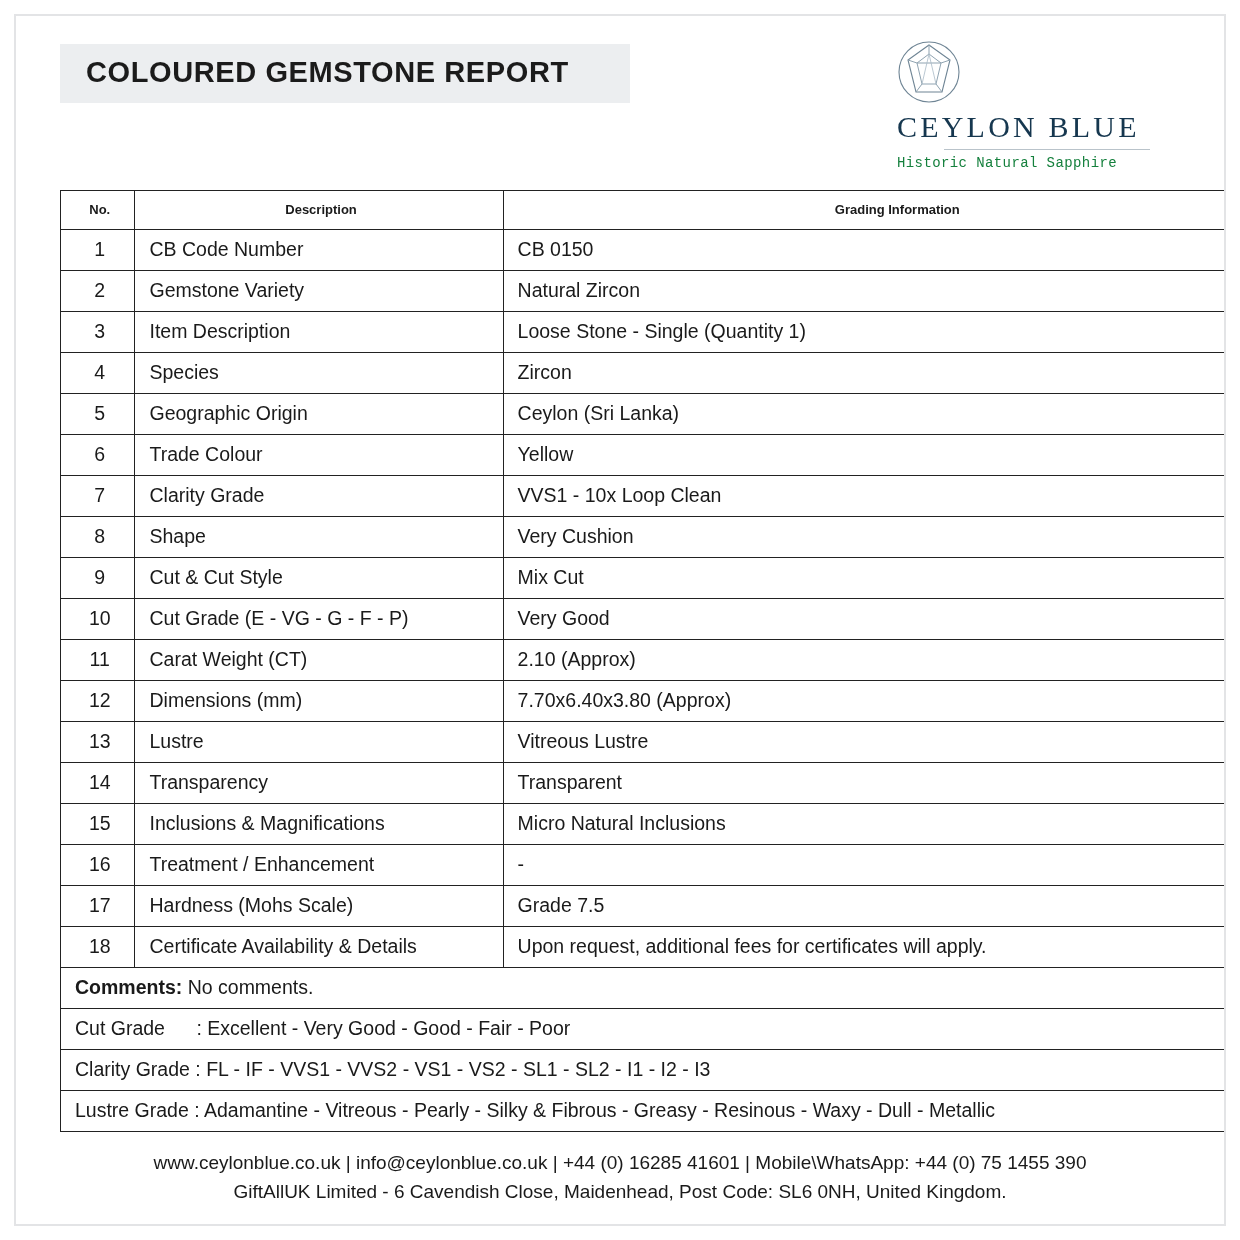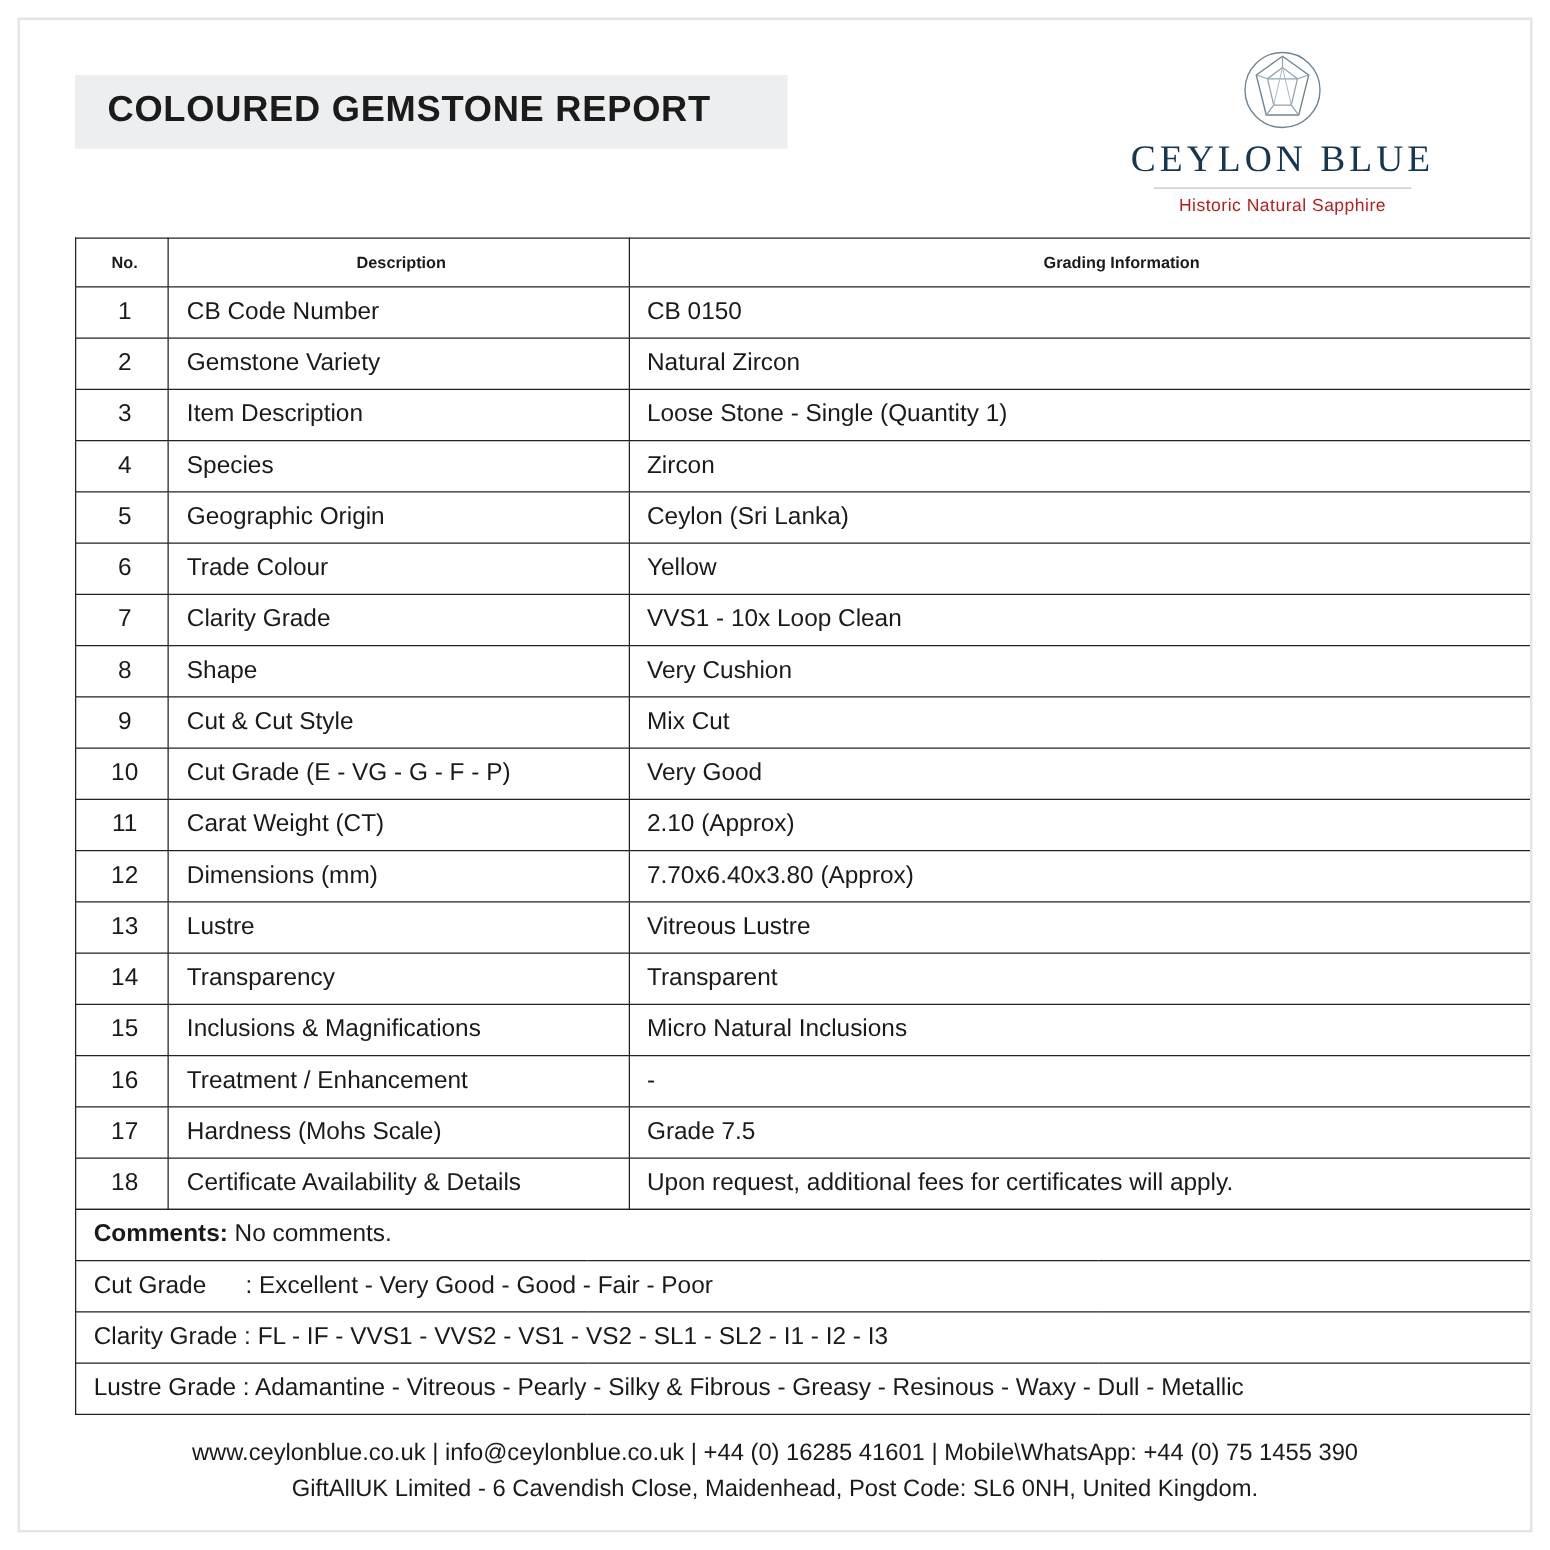--- a/index.html
+++ b/index.html
@@ -21,59 +21,58 @@
   .page::before {
     content: "";
     position: absolute;
     left: 0; top: 0; right: 0; bottom: 0;
     box-shadow: inset 0 0 0 14px #ffffff, inset 0 0 0 16px #e3e4e6;
     pointer-events: none;
   }
 
   .header {
     position: relative;
-    padding: 60px 60px 0 60px;
+    padding: 44px 60px 0 60px;
     height: 180px;
   }
   .title-bar {
     display: inline-block;
     background: #eceef0;
     padding: 12px 26px 14px 26px;
     min-width: 570px;
   }
   .title-bar h1 {
     margin: 0;
     font-size: 29px;
     font-weight: bold;
     letter-spacing: 0.6px;
     color: #1b1b1b;
   }
 
   .logo {
     position: absolute;
-    right: 64px;
+    right: 43px;
     top: 40px;
     width: 300px;
-    text-align: center;
   }
   .logo .mark {
     display: block;
     margin: 0 auto 2px auto;
   }
   .logo .brand {
     font-family: "Liberation Serif", serif;
     font-size: 30px;
     letter-spacing: 3.2px;
     color: #16374f;
     line-height: 1.1;
   }
   .logo .tagline {
-    font-family: Liberation Sans, sans-serif;
+    font-family: Liberation Mono, monospace;
     font-size: 14px;
-    color: #b91c1c;
+    color: #15803d;
     letter-spacing: 0.4px;
     margin-top: 4px;
     border-top: 0;
   }
   .logo .rule {
     width: 206px;
     height: 1px;
     background: #b9c3ca;
     margin: 6px auto 5px auto;
   }

